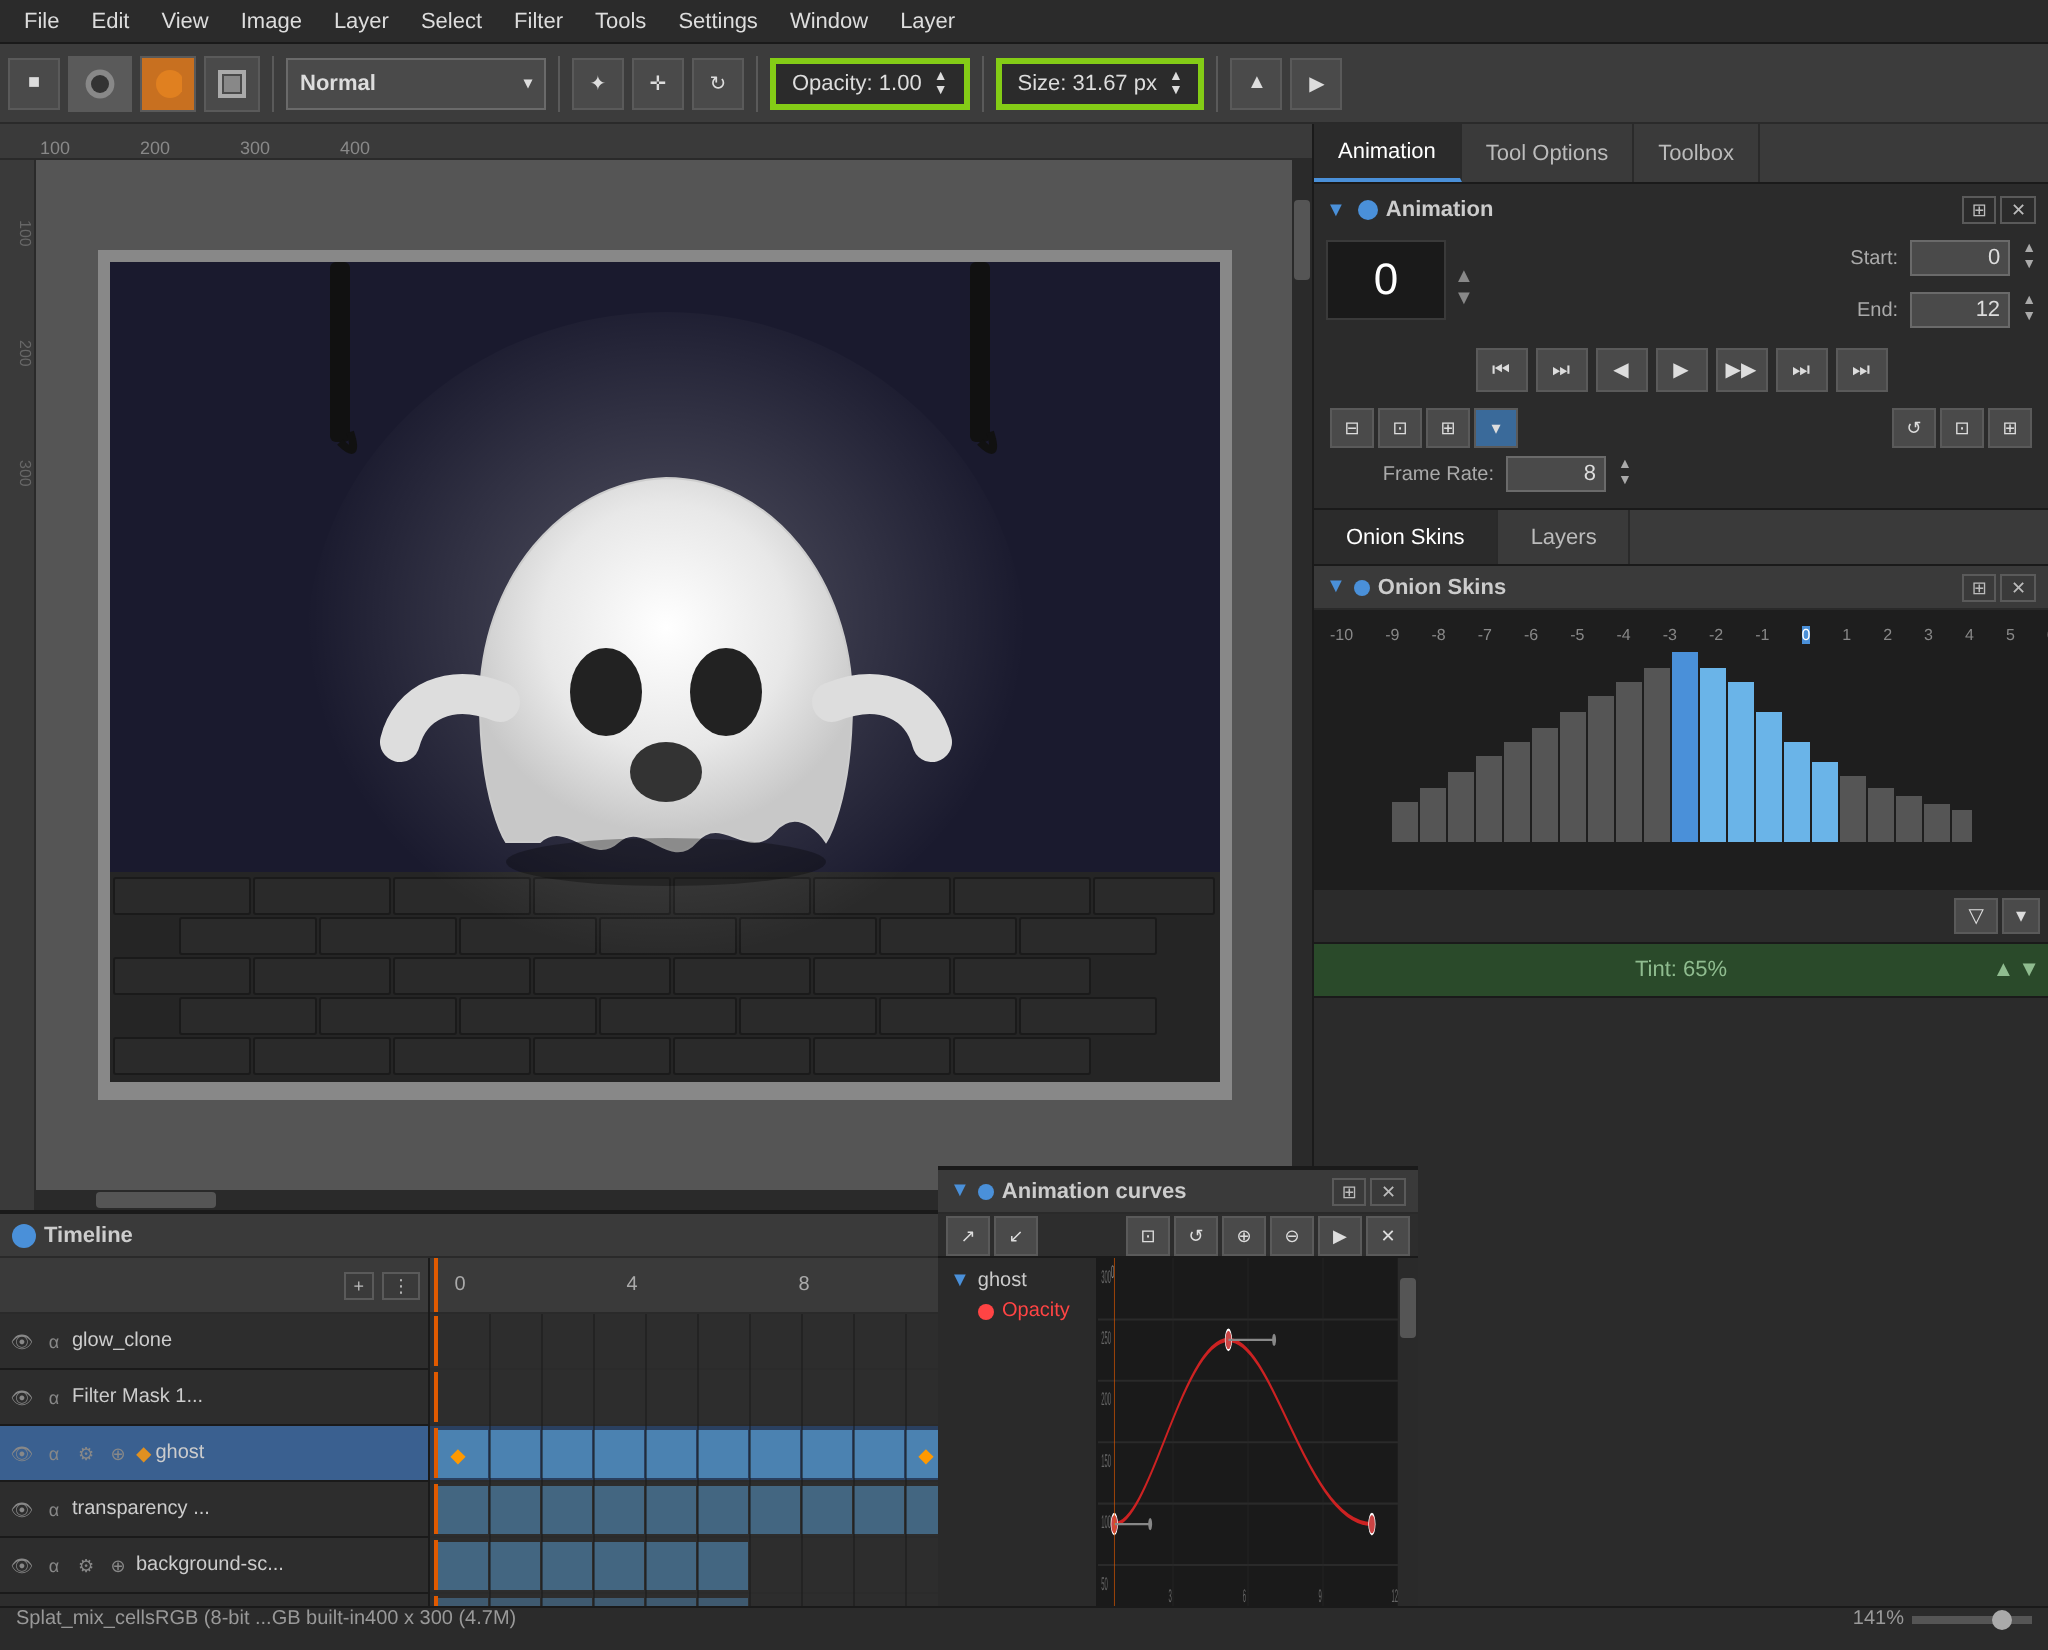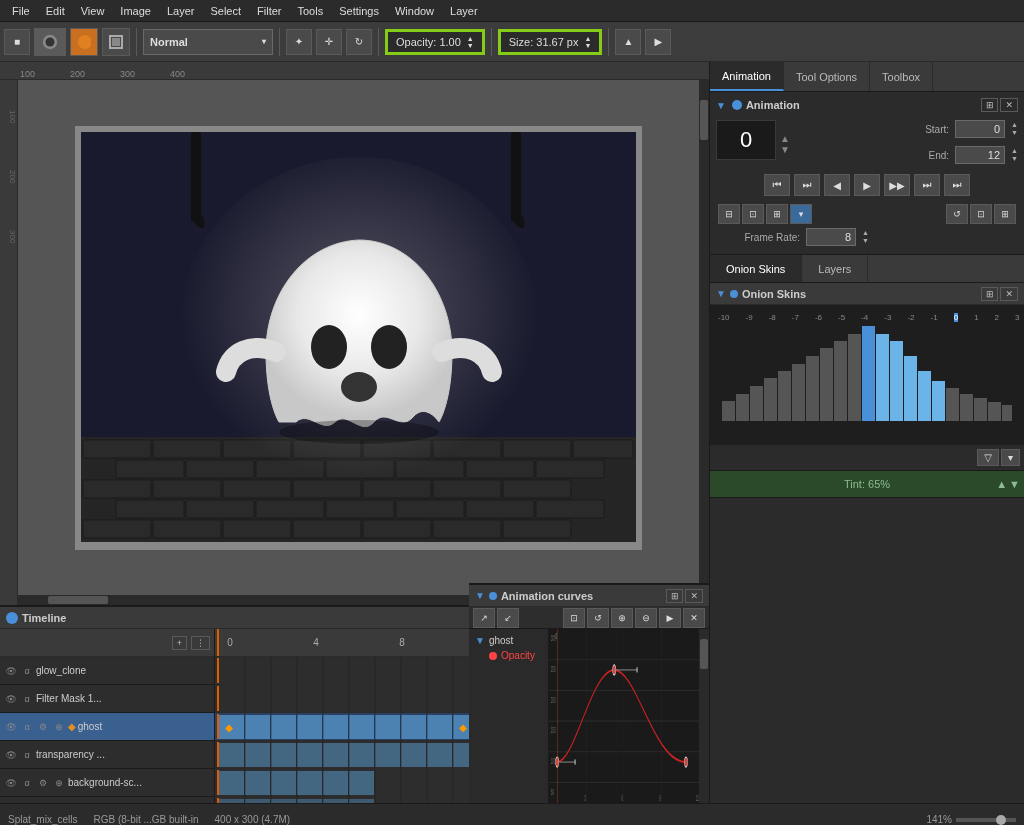--- a/index.html
+++ b/index.html
@@ -52,21 +52,21 @@
     .tl-layer-row.active { background: #3a6090; }
     .tl-layer-name { flex: 1; font-size: 10px; color: #ccc; overflow: hidden; text-overflow: ellipsis; white-space: nowrap; }
     .tl-layer-icon { width: 14px; height: 14px; display: flex; align-items: center; justify-content: center; font-size: 9px; color: #888; cursor: pointer; }
     
     #timeline-frames { flex: 1; display: flex; flex-direction: column; overflow: hidden; position: relative; }
     #tl-frame-header { height: 28px; background: #3a3a3a; display: flex; align-items: center; border-bottom: 1px solid #2a2a2a; position: relative; }
     .frame-number { min-width: 30px; text-align: center; font-size: 10px; color: #aaa; }
     .frame-marker { position: absolute; top: 0; width: 2px; height: 100%; background: #e05a00; }
     
     
-    #right-panel { width: 315px; background: #2b2b2b; border-left: 1px solid #1a1a1a; display: flex; flex-direction: column; }
+    #right-panel { width: 368px; background: #2b2b2b; border-left: 1px solid #1a1a1a; display: flex; flex-direction: column; }
     
     
     #right-tabs { height: 30px; background: #3a3a3a; display: flex; border-bottom: 1px solid #1a1a1a; }
     .right-tab { padding: 0 12px; display: flex; align-items: center; font-size: 11px; cursor: pointer; border-right: 1px solid #2a2a2a; color: #bbb; }
     .right-tab.active { background: #2b2b2b; color: #fff; border-bottom: 2px solid #4a90d9; }
     
     
     #anim-panel { padding: 6px; border-bottom: 1px solid #1a1a1a; }
     #anim-panel-header { display: flex; align-items: center; gap: 6px; margin-bottom: 8px; }
     .section-title { font-size: 11px; font-weight: bold; color: #ccc; display: flex; align-items: center; gap: 4px; }
@@ -115,21 +115,21 @@
     
     #prev-next-frames { display: flex; align-items: center; padding: 6px 8px; gap: 8px; }
     .prev-color-box { width: 24px; height: 16px; background: #ff3366; border: 1px solid #aa2244; }
     .next-color-box { width: 24px; height: 16px; background: #33ff66; border: 1px solid #22aa44; }
     .pn-label { font-size: 10px; color: #aaa; flex: 1; }
     
     
     .ruler-mark { display: inline-flex; align-items: flex-end; padding: 0 2px; font-size: 9px; color: #888; min-width: 50px; }
     
     
-    #statusbar { height: 22px; background: #2b2b2b; border-top: 1px solid #1a1a1a; display: flex; align-items: flex-end; padding: 0 8px; gap: 16px; font-size: 10px; color: #999; position: absolute; bottom: 0; left: 0; right: 0; }
+    #statusbar { height: 22px; background: #2b2b2b; border-top: 1px solid #1a1a1a; display: flex; align-items: flex-start; padding: 0 8px; font-size: 10px; color: #999; position: absolute; bottom: 0; left: 0; right: 0; }
     .status-item { display: flex; align-items: center; gap: 4px; }
     .zoom-control { display: flex; align-items: center; gap: 4px; margin-left: auto; }
     .zoom-slider { width: 60px; height: 4px; background: #555; position: relative; }
     .zoom-thumb { width: 10px; height: 10px; background: #aaa; border-radius: 50%; position: absolute; top: -3px; right: 10px; }
     
     
     .scrollbar-v { position: absolute; right: 0; top: 0; bottom: 0; width: 10px; background: #2a2a2a; }
     .scrollbar-h { position: absolute; bottom: 0; left: 0; right: 0; height: 10px; background: #2a2a2a; }
     .scrollbar-thumb-v { width: 8px; height: 40px; background: #555; margin: 1px; border-radius: 2px; margin-top: 20px; }
     .scrollbar-thumb-h { height: 8px; width: 60px; background: #555; margin: 1px; border-radius: 2px; margin-left: 30px; }

